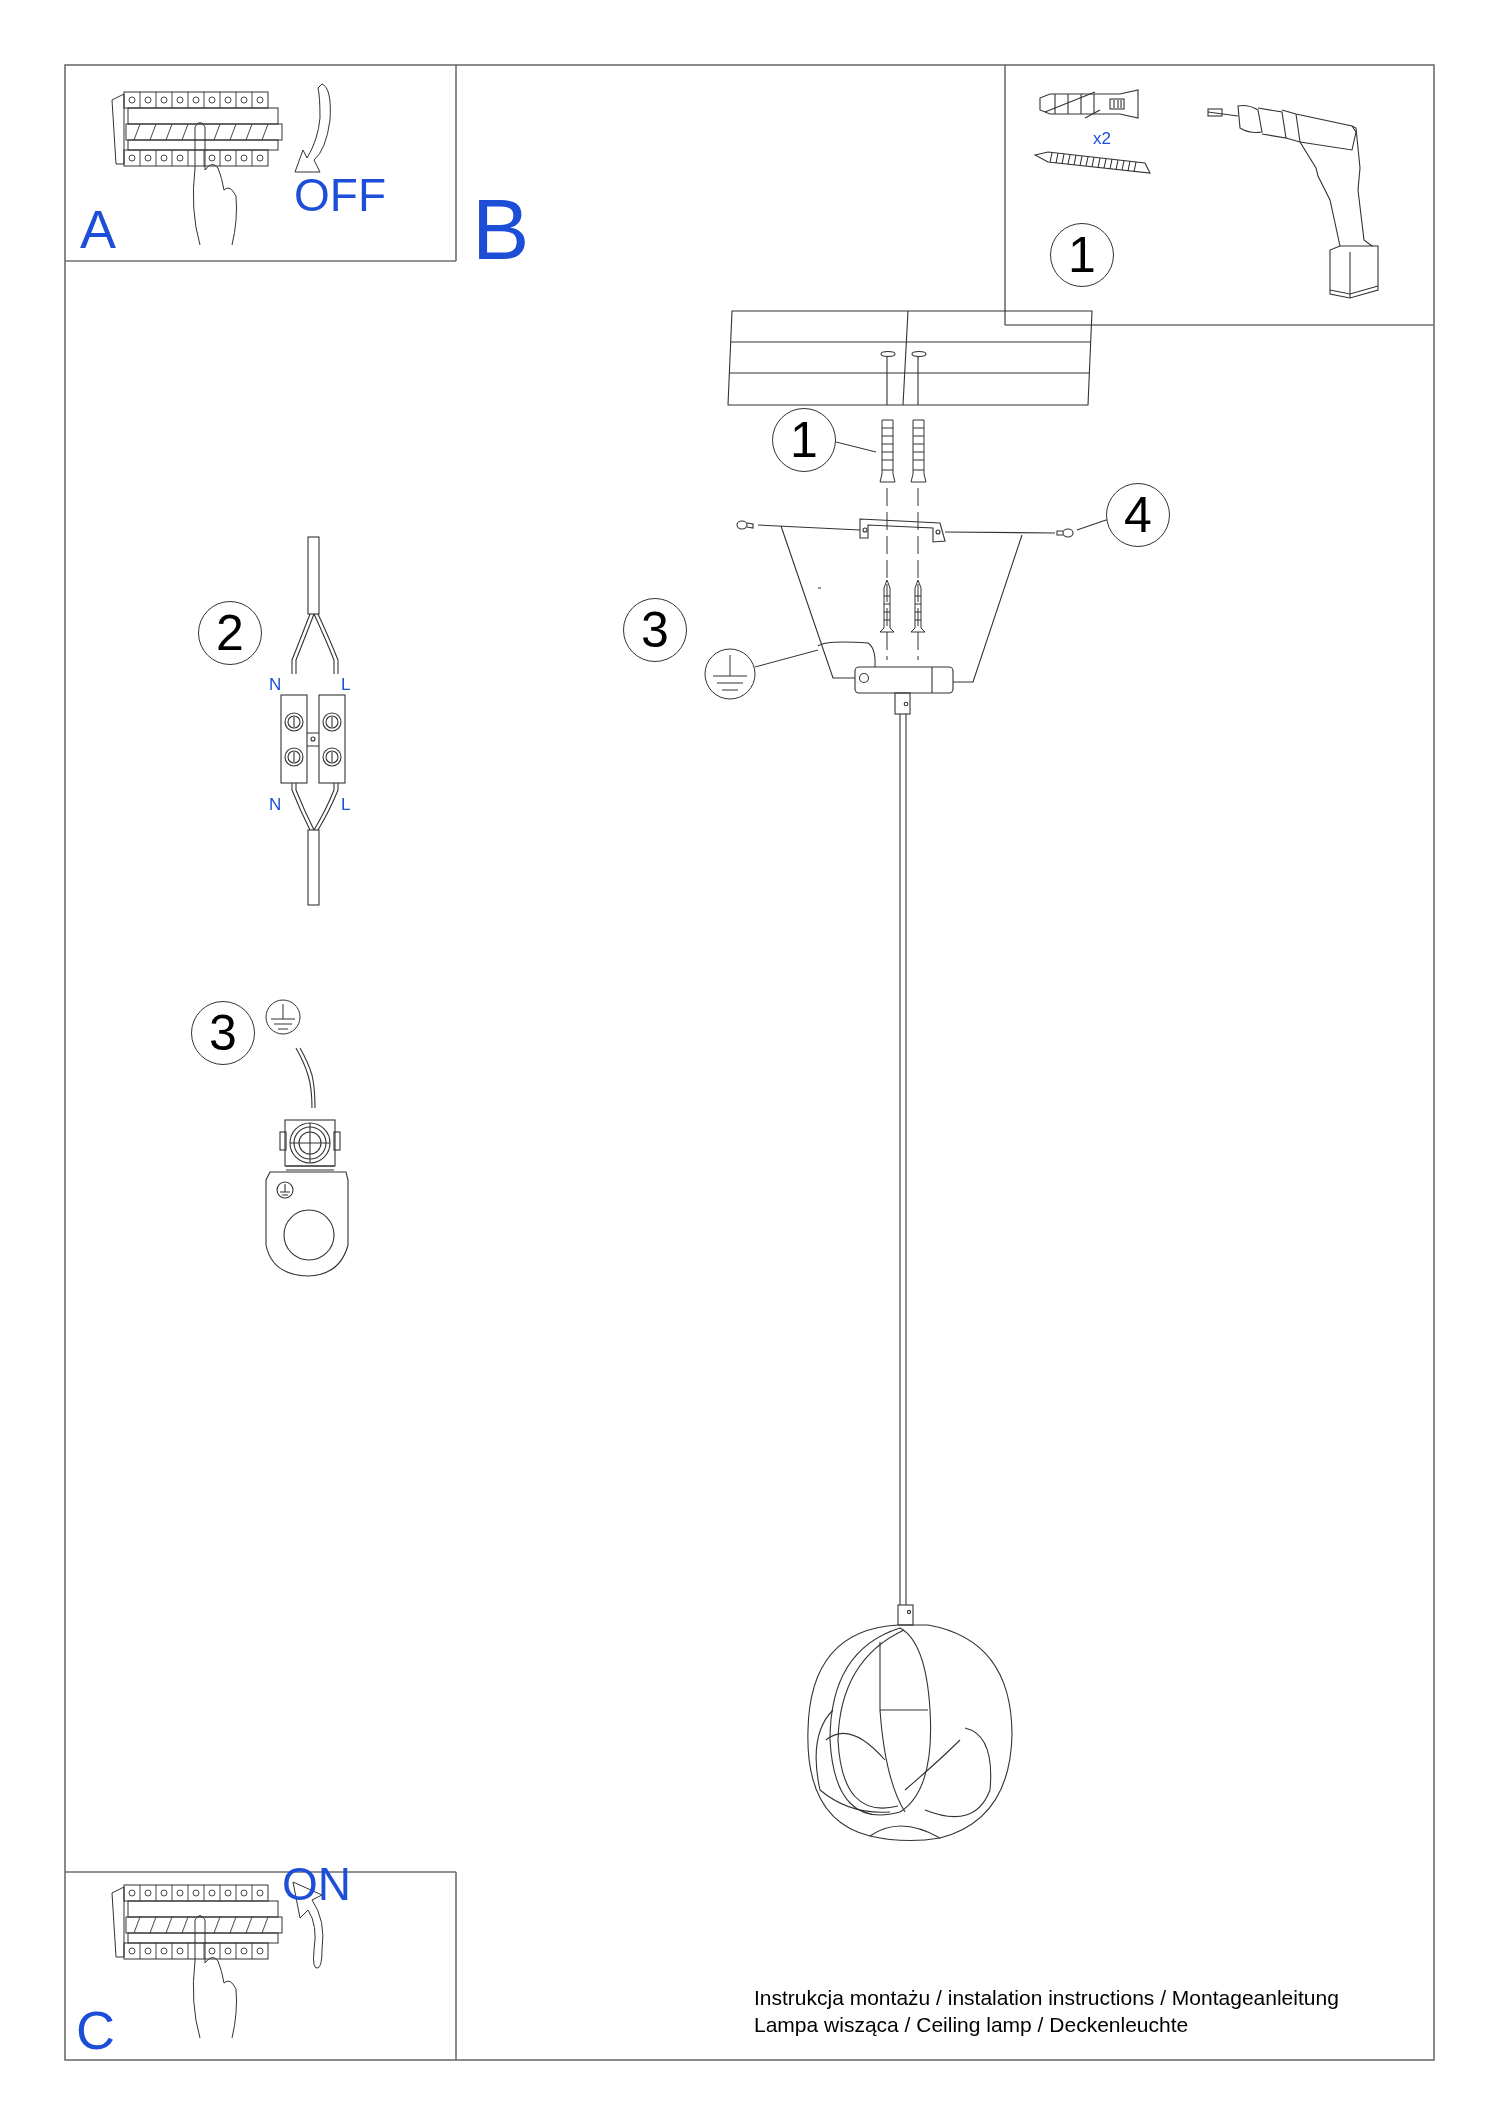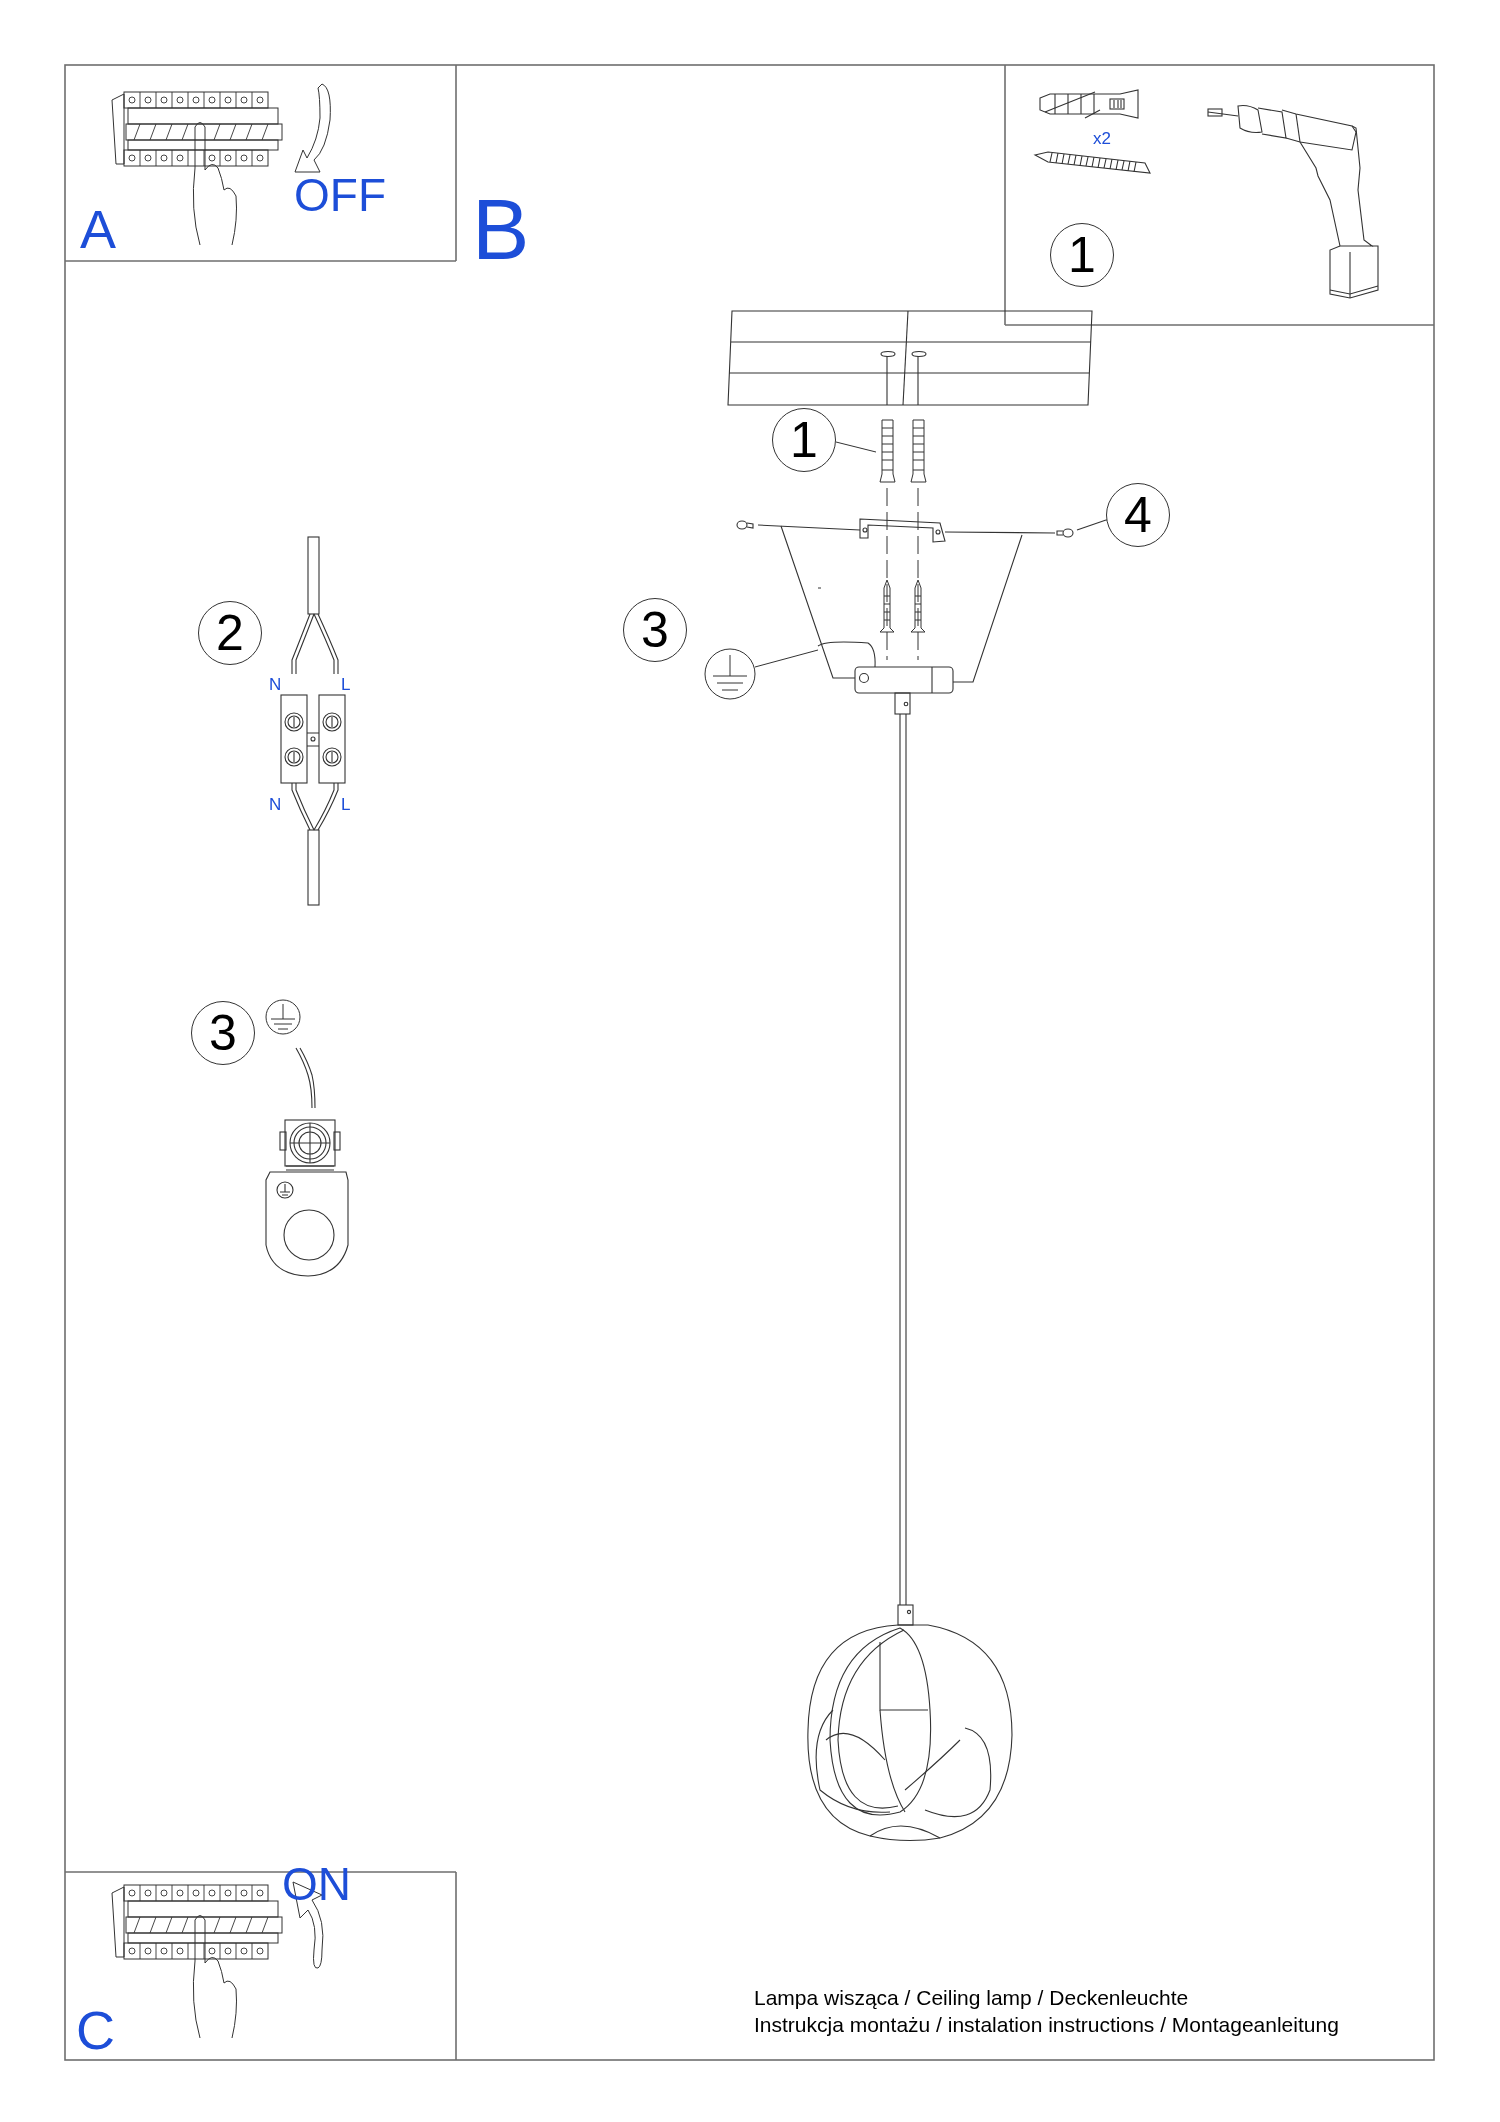--- a/index.html
+++ b/index.html
@@ -281,17 +281,17 @@
 
 <div class="callout-num" style="left:198px; top:601px;">2</div>
 <div class="lbl wire-lbl" style="left:269px; top:676px;">N</div>
 <div class="lbl wire-lbl" style="left:341px; top:676px;">L</div>
 <div class="lbl wire-lbl" style="left:269px; top:796px;">N</div>
 <div class="lbl wire-lbl" style="left:341px; top:796px;">L</div>
 
 <div class="callout-num" style="left:191px; top:1001px;">3</div>
 
 <div class="footer">
+  <div>Instrukcja montażu / instalation instructions / Montageanleitung</div>
   <div>Lampa wisząca / Ceiling lamp / Deckenleuchte</div>
-  <div>Instrukcja montażu / instalation instructions / Montageanleitung</div>
 </div>
 
 </div>
 
 </body></html>

